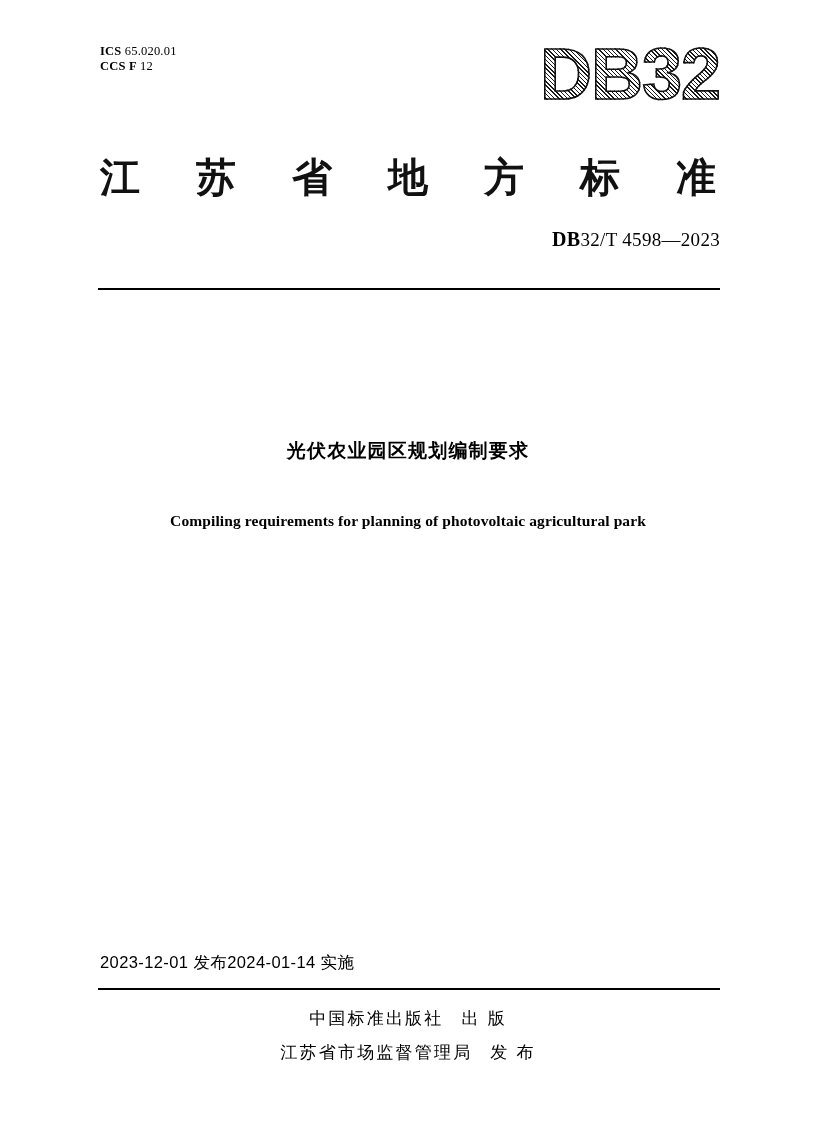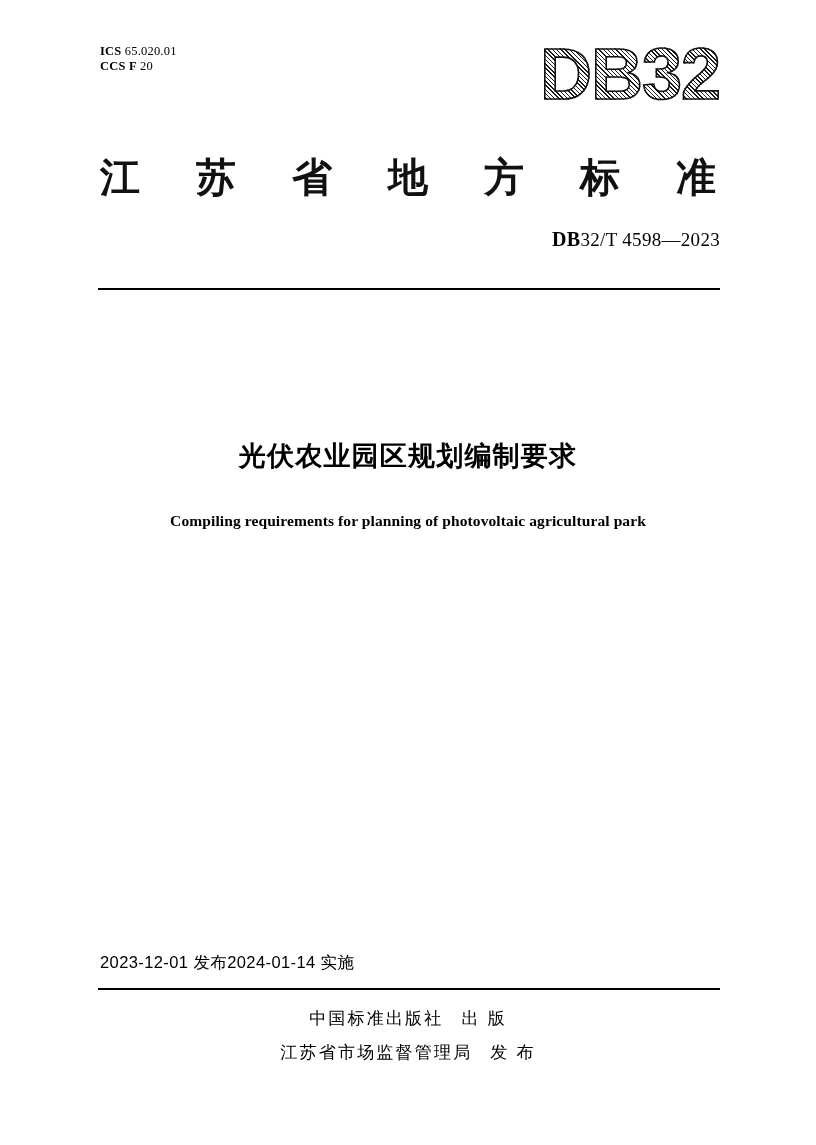--- a/index.html
+++ b/index.html
@@ -123,21 +123,21 @@
   }
 
   
   .doc-title-cn {
     position: absolute;
     left: 0; right: 0;
     top: 438px;
     text-align: center;
     font-family: "Liberation Sans", sans-serif;
     font-weight: bold;
-    font-size: 27px;
+    font-size: 19px;
     letter-spacing: 1.2px;
     color: #000;
   }
   .doc-title-en {
     position: absolute;
     left: 0; right: 0;
     top: 512px;
     text-align: center;
     font-family: "Liberation Serif", serif;
     font-weight: bold;
@@ -186,21 +186,21 @@
 <div class="page">
 
   <div class="ics-block">
     <div class="ics-line">
       <b>ICS</b>
       <span class="val">65.020.01</span>
     </div>
     <div class="ics-line">
       <b>CCS</b>
       <b>F</b>
-      <span class="val">20</span>
+      <span class="val">12</span>
     </div>
   </div>
 
   <div class="db32">
     <span>DB32</span>
   </div>
 
   <div class="province-title">
     <span class="ch">江</span>
     <span class="ch">苏</span>

